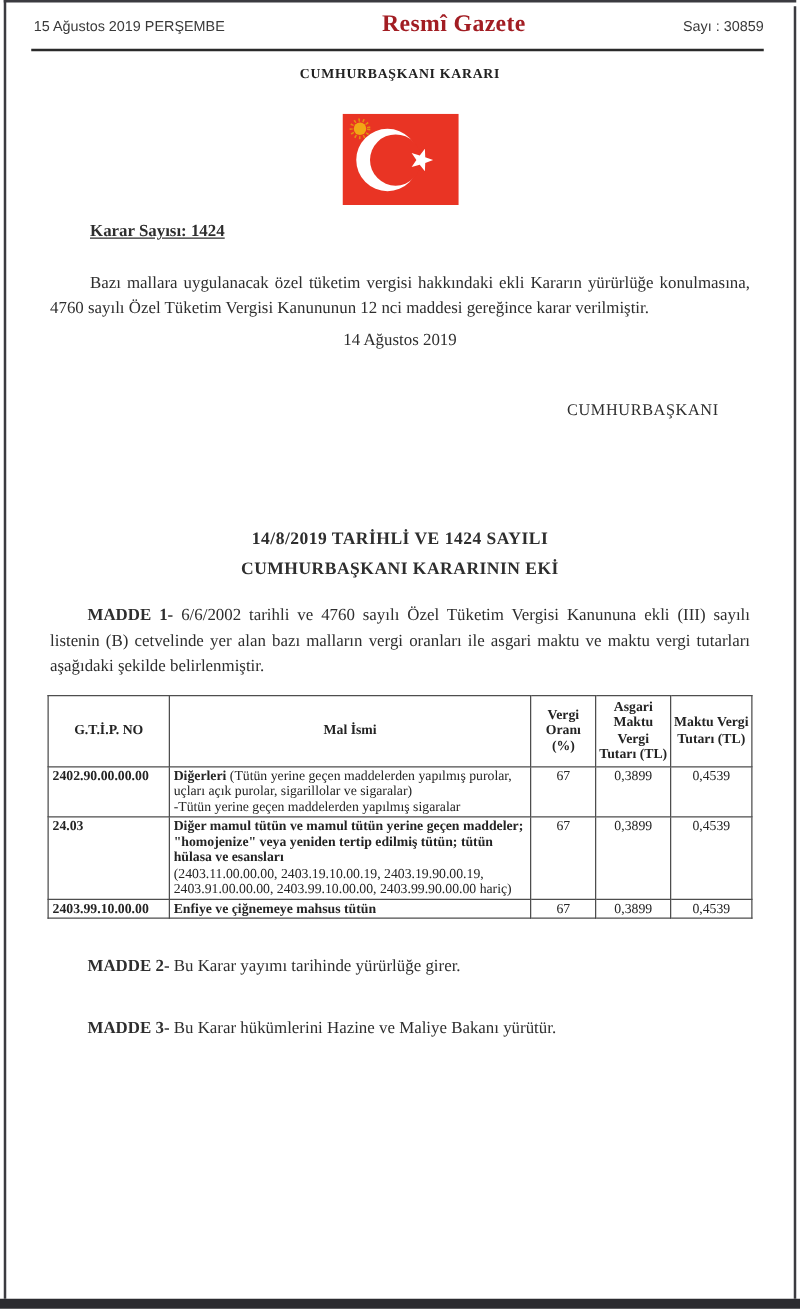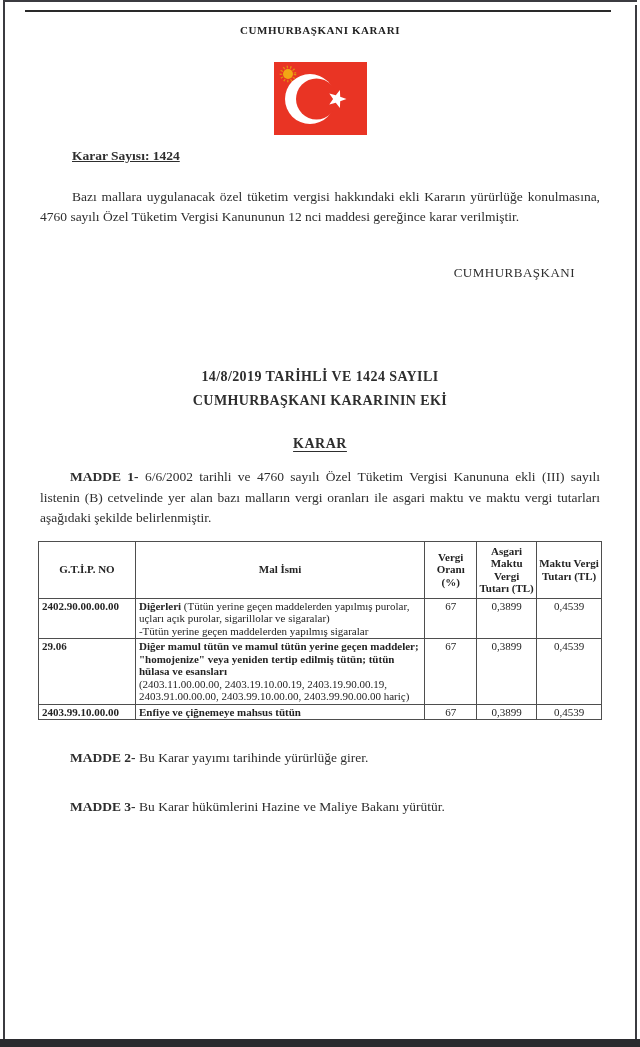--- a/index.html
+++ b/index.html
@@ -67,50 +67,55 @@
 </head>
 <body>
 
 <div class="edge-top"></div>
 <div class="edge-left"></div>
 <div class="edge-right"></div>
 <div class="edge-bottom"></div>
 
 <div class="content">
 
+  <div class="masthead">
+    <span class="m-side">15 Ağustos 2019 PERŞEMBE</span>
+    <span class="m-title">Resmî Gazete</span>
+    <span class="m-side">Sayı : 30859</span>
+  </div>
   <div class="rule"></div>
 
   <div class="decree-heading">CUMHURBAŞKANI KARARI</div>
 
   <div class="flag-wrap">
     <svg width="93" height="73" viewBox="0 0 93 73" aria-hidden="true">
       <rect x="0" y="0" width="93" height="73" fill="#e93424"></rect>
       <circle cx="36" cy="37" r="25" fill="#ffffff"></circle>
       <circle cx="42.5" cy="37" r="20.5" fill="#e93424"></circle>
       <polygon fill="#ffffff" points="72.5,37 66.2,39.3 65.9,46.0 61.8,40.7 55.3,42.6 59.1,37 55.3,31.4 61.8,33.3 65.9,28.0 66.2,34.7"></polygon>
       <circle cx="14" cy="12" r="7" fill="none" stroke="#e2920e" stroke-width="2.6" stroke-dasharray="1.2 2.3"></circle>
       <circle cx="14" cy="12" r="5" fill="#f2a714"></circle>
     </svg>
   </div>
 
   <div class="decision-no">Karar Sayısı: 1424</div>
 
   <p class="body-par"><span>Bazı mallara uygulanacak özel tüketim vergisi hakkındaki ekli Kararın yürürlüğe konulmasına, 4760 sayılı Özel Tüketim Vergisi Kanununun 12 nci maddesi gereğince karar verilmiştir.</span></p>
 
+  <div class="date-line">14 Ağustos 2019</div>
 
   <div class="signature">
     <div class="signer-title">CUMHURBAŞKANI</div>
   </div>
 
   <div class="annex-heading">
     <div>14/8/2019 TARİHLİ VE 1424 SAYILI</div>
     <div>CUMHURBAŞKANI KARARININ EKİ</div>
   </div>
 
-  <div class="karar"><span>KARAR</span></div>
 
   <p class="article justify"><b>MADDE 1-</b> <span>6/6/2002 tarihli ve 4760 sayılı Özel Tüketim Vergisi Kanununa ekli (III) sayılı listenin (B) cetvelinde yer alan bazı malların vergi oranları ile asgari maktu ve maktu vergi tutarları aşağıdaki şekilde belirlenmiştir.</span></p>
 
   <table class="tax">
     <colgroup>
       <col class="c-gtip">
         <col class="c-mal">
         <col class="c-rate">
         <col class="c-asg">
         <col class="c-mak">
@@ -126,21 +131,21 @@
     </thead>
     <tbody>
       <tr>
         <td class="gtip">2402.90.00.00.00</td>
         <td class="mal"><span class="b">Diğerleri</span><span> (Tütün yerine geçen maddelerden yapılmış purolar, uçları açık purolar, sigarillolar ve sigaralar)</span><div class="extra">-Tütün yerine geçen maddelerden yapılmış sigaralar</div></td>
         <td class="num vbottom">67</td>
         <td class="num vbottom">0,3899</td>
         <td class="num vbottom">0,4539</td>
       </tr>
       <tr>
-        <td class="gtip">29.06</td>
+        <td class="gtip">24.03</td>
         <td class="mal"><span class="b">Diğer mamul tütün ve mamul tütün yerine geçen maddeler; "homojenize" veya yeniden tertip edilmiş tütün; tütün hülasa ve esansları</span><span></span><div class="extra">(2403.11.00.00.00, 2403.19.10.00.19, 2403.19.90.00.19, 2403.91.00.00.00, 2403.99.10.00.00, 2403.99.90.00.00 hariç)</div></td>
         <td class="num">67</td>
         <td class="num">0,3899</td>
         <td class="num">0,4539</td>
       </tr>
       <tr>
         <td class="gtip">2403.99.10.00.00</td>
         <td class="mal"><span class="b">Enfiye ve çiğnemeye mahsus tütün</span><span></span><div class="extra"></div></td>
         <td class="num">67</td>
         <td class="num">0,3899</td>

